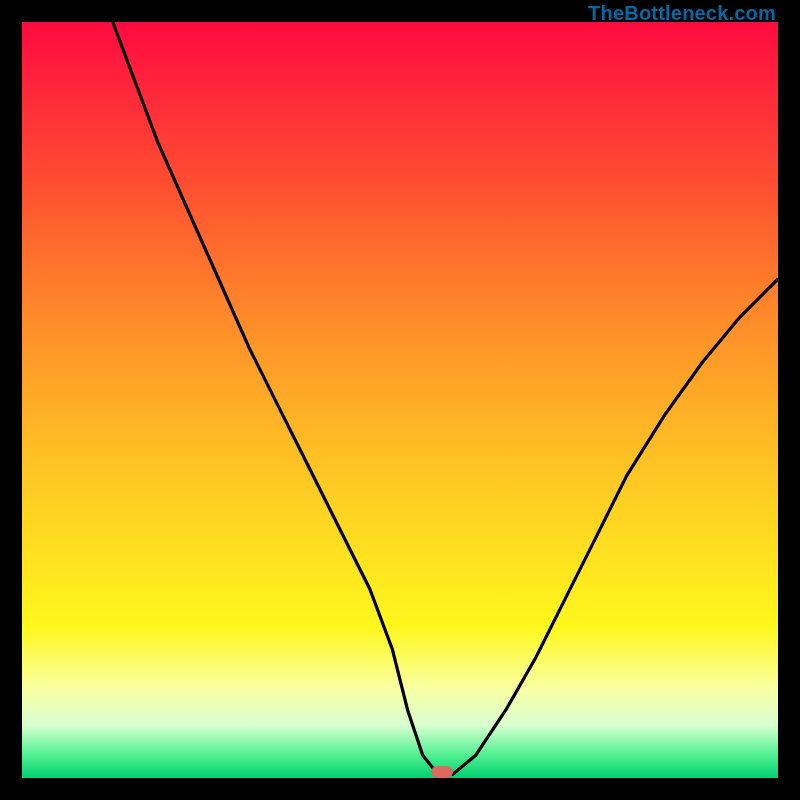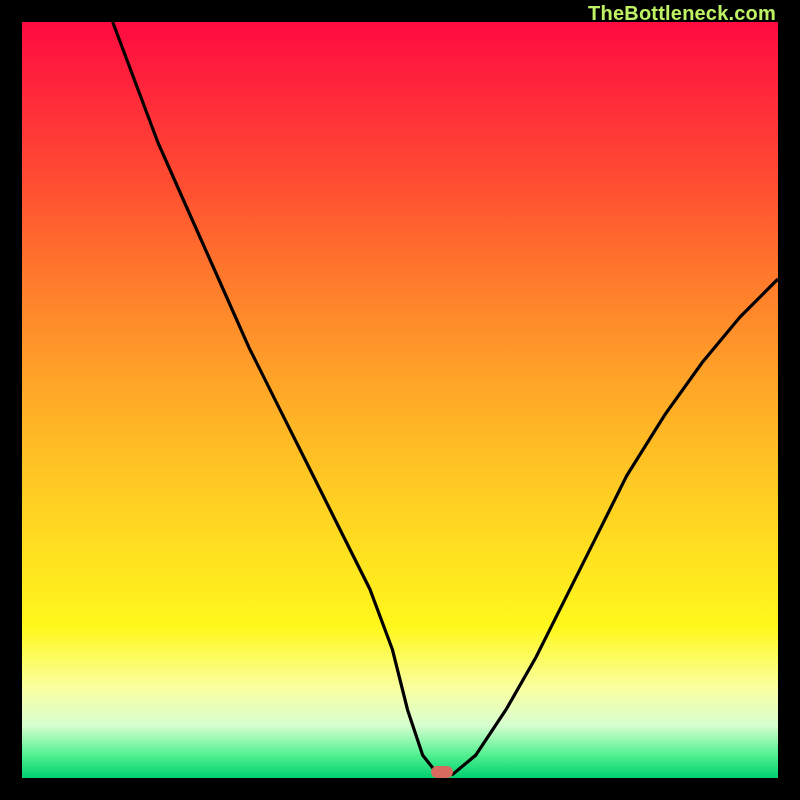--- a/index.html
+++ b/index.html
@@ -38,21 +38,21 @@
       #00d070 100%
     );
   }
   .watermark {
     position: absolute;
     top: 2px;
     right: 24px;
     font-family: Arial, Helvetica, sans-serif;
     font-size: 20px;
     font-weight: 600;
-    color: #bef264;
+    color: #0369a1;
     letter-spacing: 0.2px;
     user-select: none;
   }
   svg.curve {
     position: absolute;
     left: 0;
     top: 0;
     width: 756px;
     height: 756px;
   }

